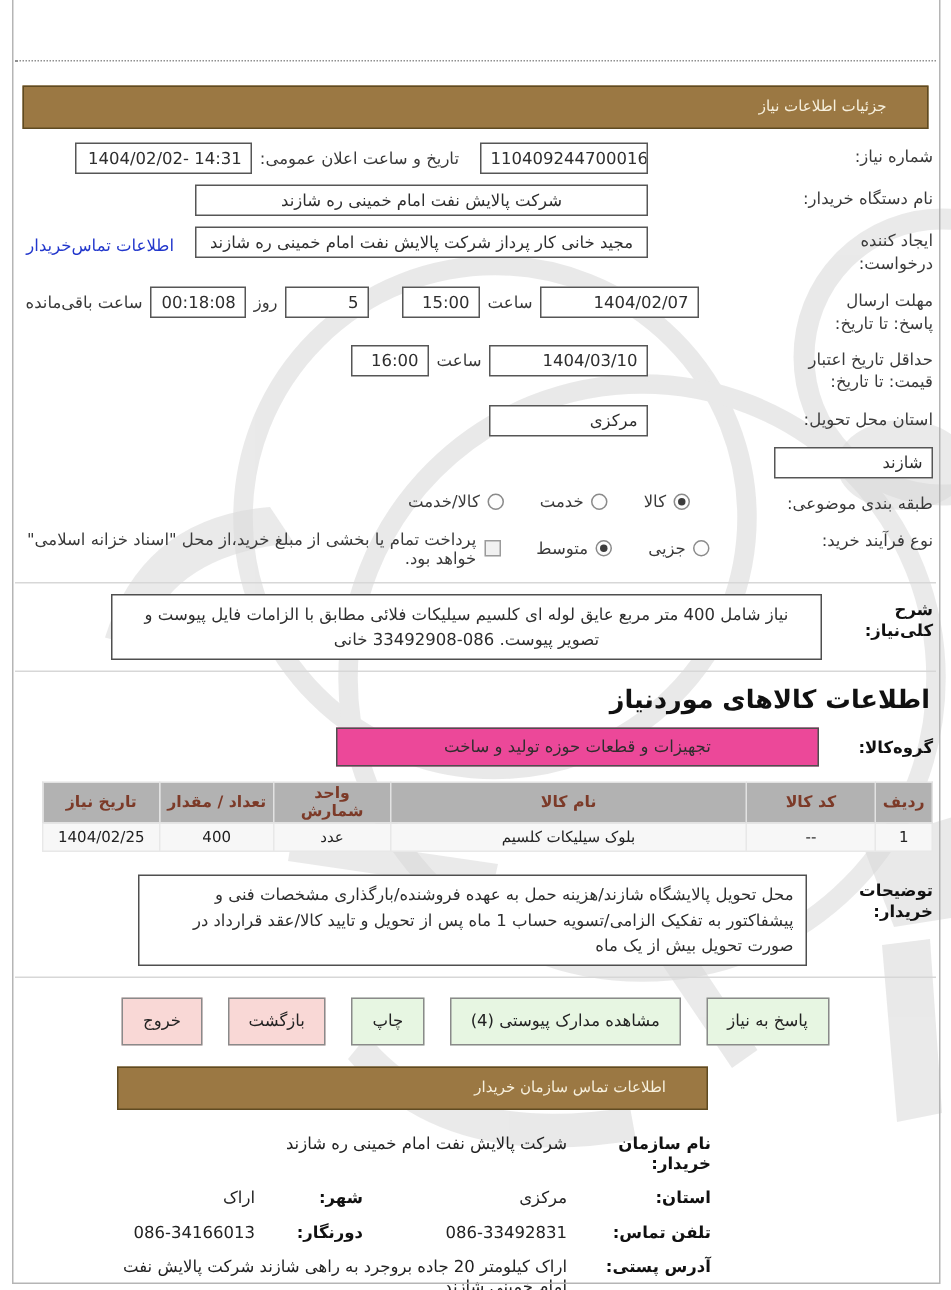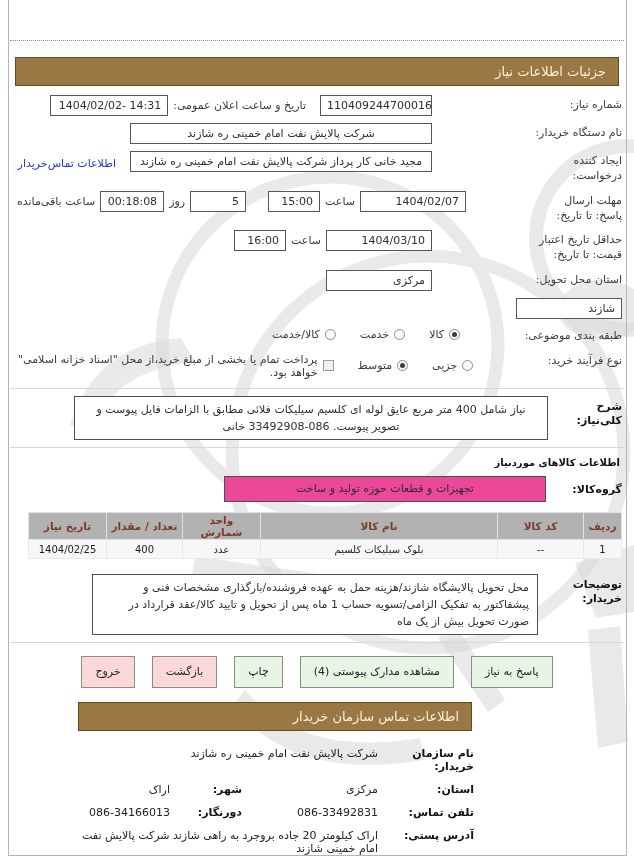--- a/index.html
+++ b/index.html
@@ -16,21 +16,21 @@
   .page-border {
     position:absolute; left:8px; right:7px; top:-2px; bottom:4px;
     border:1px solid #b5b5b5; pointer-events:none; z-index:3;
   }
   .watermark { position:absolute; inset:0; z-index:0; pointer-events:none; }
   .content { position:relative; z-index:1; padding:0 10px; }
   .dotted { border-top:1px dotted #909090; margin-top:40px; }
 
   .bar {
     background:#9b7843; border:1px solid #5f4a21; color:#f7f0dd;
-    height:29px; line-height:27px; padding:0 12px; font-size:13px;
+    height:29px; line-height:27px; padding:0 27px; font-size:10px;
   }
   .bar1 { margin:16px 5px 0 5px; }
   .bar2 { width:394px; margin:14px 152px 0 0; }
 
   .form-sec { padding:9px 2px 7px 2px; border-bottom:1px solid #d7d7d7; }
   .frow { display:flex; align-items:flex-start; margin-bottom:7px; }
   .flabel { width:148px; text-align:right; color:#3a3a3a; padding-top:3px; margin-left:42px; line-height:1.35; }
   .fvals { display:flex; align-items:center; flex-wrap:nowrap; }
   .ibox {
     border:1px solid #565656; background:#fff; height:21px; line-height:19px;
@@ -50,21 +50,21 @@
   .opt { margin-left:24px; white-space:nowrap; color:#3a3a3a; }
   .optrow .fvals { padding-top:2px; }
 
   .tsec { padding:7px 2px; border-bottom:1px solid #d7d7d7; }
   .trow { display:flex; align-items:flex-start; }
   .tlabel { width:74px; font-weight:bold; color:#111; padding-top:4px; text-align:right; line-height:1.3; }
   .tbox { flex:1; border:1px solid #4f4f4f; background:#fff; min-height:42px;
     padding:4px 8px; margin-left:62px; line-height:1.55; text-align:center; }
   .tbox2 { margin-left:80px; text-align:right; }
 
-  .goods-head { font-weight:bold; color:#111; margin:9px 4px 8px 0; font-size:10px; }
+  .goods-head { font-weight:bold; color:#111; margin:9px 4px 8px 0; font-size:17px; }
   .group-row { display:flex; align-items:center; margin:2px 2px 10px 0; }
   .glabel { width:76px; font-weight:bold; color:#111; }
   .gbox { width:322px; border:1px solid #4f4f4f; height:26px; line-height:24px; padding:0 20px; background:#ec4899; text-align:center; }
 
   table.items { border-collapse:collapse; width:594px; margin:4px 2px 0 0; }
   table.items th {
     background:#b2b2b2; color:#7c3a28; font-weight:bold; font-size:10.5px;
     height:19px; border:1px solid #e2e2e2; padding:1px 4px;
   }
   table.items td {

